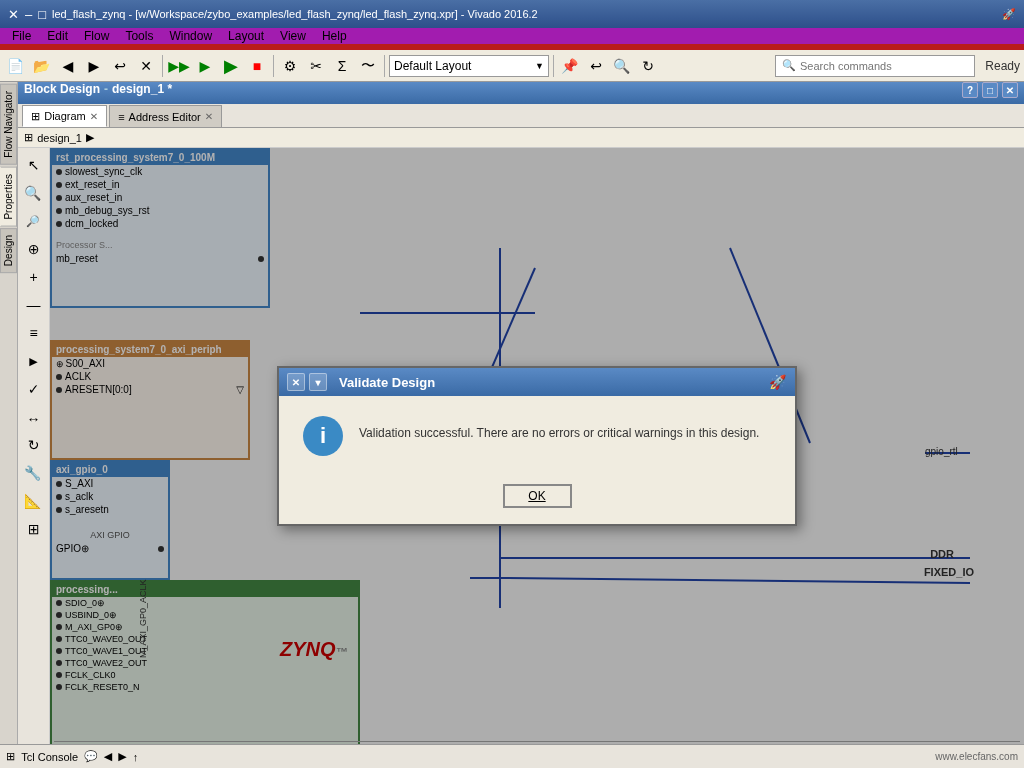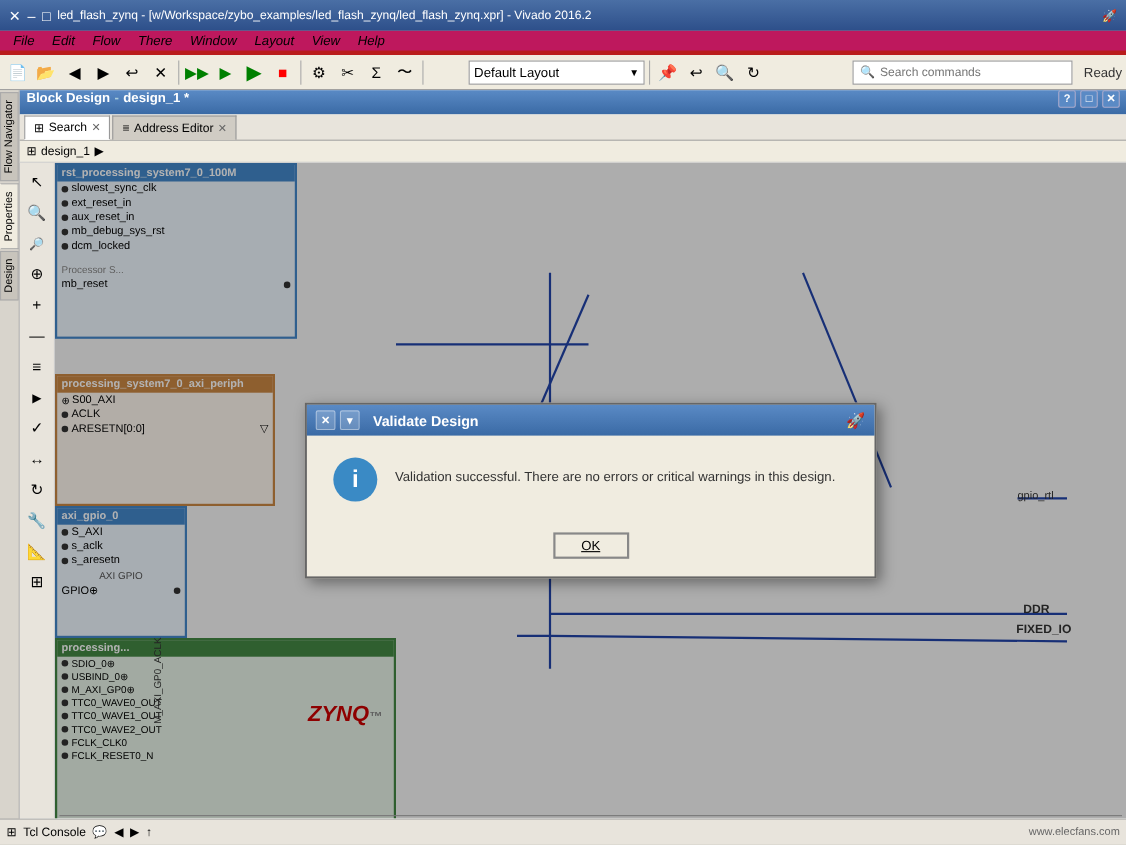--- a/index.html
+++ b/index.html
@@ -11,28 +11,27 @@
       color: white;
       height: 28px;
       display: flex;
       align-items: center;
       padding: 0 8px;
       font-size: 12px;
     }
 
     
     #menubar {
-      background: #be185d;
+      background: #a21caf;
       height: 22px;
       display: flex;
       align-items: center;
       padding: 0 4px;
-      border-bottom: 4px solid #b91c1c;
+      border-bottom: 6px solid #b91c1c;
       font-size: 12px;
-      font-style: italic;
     }
     .menu-item { padding: 2px 8px; cursor: pointer; }
 
     
     #toolbar {
       background: #f0ece0;
       height: 32px;
       display: flex;
       align-items: center;
       padding: 2px 4px;
@@ -45,21 +44,20 @@
       cursor: pointer; border: 1px solid transparent;
       font-size: 14px;
       border-radius: 2px;
     }
     .tb-sep { width: 1px; height: 22px; background: #aaa; margin: 0 2px; }
     .tb-dropdown {
       height: 22px; display: flex; align-items: center;
       border: 1px solid #999; background: white;
       padding: 0 4px; cursor: pointer; font-size: 12px;
       min-width: 160px;
-      margin-left: 37px;
     }
     .tb-dropdown span { flex: 1; }
     .tb-dropdown::after { content: '▼'; font-size: 9px; margin-left: 4px; }
     .tb-search {
       margin-left: auto;
       height: 22px;
       display: flex;
       align-items: center;
       border: 1px solid #999;
       background: white;
@@ -375,21 +373,21 @@
   <span style="margin-right:6px; cursor:pointer; font-size:13px;">–</span>
   <span style="margin-right:6px; cursor:pointer; font-size:13px;">□</span>
   <span style="font-size:11px;">led_flash_zynq - [w/Workspace/zybo_examples/led_flash_zynq/led_flash_zynq.xpr] - Vivado 2016.2</span>
   <span style="margin-left:auto; font-size:11px; color:#acd;">🚀</span>
 </div>
 
 <div id="menubar">
   <span class="menu-item">File</span>
   <span class="menu-item">Edit</span>
   <span class="menu-item">Flow</span>
-  <span class="menu-item">There</span>
+  <span class="menu-item">Tools</span>
   <span class="menu-item">Window</span>
   <span class="menu-item">Layout</span>
   <span class="menu-item">View</span>
   <span class="menu-item">Help</span>
 </div>
 
 <div id="toolbar">
   <div class="tb-btn" title="New">📄</div>
   <div class="tb-btn" title="Open">📂</div>
   <div class="tb-btn" title="Back">◀</div>
@@ -439,21 +437,21 @@
       <div class="bd-controls">
         <div class="bd-btn">?</div>
         <div class="bd-btn">□</div>
         <div class="bd-btn">✕</div>
       </div>
     </div>
 
     <div id="tabs-bar">
       <div class="tab active">
         <span>⊞</span>
-        <span>Search</span>
+        <span>Diagram</span>
         <span class="tab-close">✕</span>
       </div>
       <div class="tab">
         <span>≡</span>
         <span>Address Editor</span>
         <span class="tab-close">✕</span>
       </div>
     </div>
 
     <div id="breadcrumb">
@@ -523,21 +521,21 @@
             <span class="port-dot"></span>ARESETN[0:0]
             <span style="margin-left:auto; font-size:10px;">▽</span>
           </div>
         </div>
 
         <div id="gpio-block">
           <div class="block-title">axi_gpio_0</div>
           <div class="port-row"><span class="port-dot"></span>S_AXI</div>
           <div class="port-row"><span class="port-dot"></span>s_aclk</div>
           <div class="port-row"><span class="port-dot"></span>s_aresetn</div>
-          <div style="margin-top:0; padding:2px 4px; font-size:9px; text-align:center; color:#555;">AXI GPIO</div>
+          <div style="margin-top:12px; padding:2px 4px; font-size:9px; text-align:center; color:#555;">AXI GPIO</div>
           <div class="port-row" style="justify-content:flex-end;">GPIO⊕<span class="port-dot-right"></span></div>
         </div>
 
         <div style="position:absolute; left:875px; top:298px; font-size:10px; color:#333;">gpio_rtl</div>
 
         <div id="proc-block">
           <div class="block-title">processing...</div>
           <div class="proc-port"><span class="port-dot"></span>SDIO_0⊕</div>
           <div class="proc-port"><span class="port-dot"></span>USBIND_0⊕</div>
           <div class="proc-port"><span class="port-dot"></span>M_AXI_GP0⊕</div>

